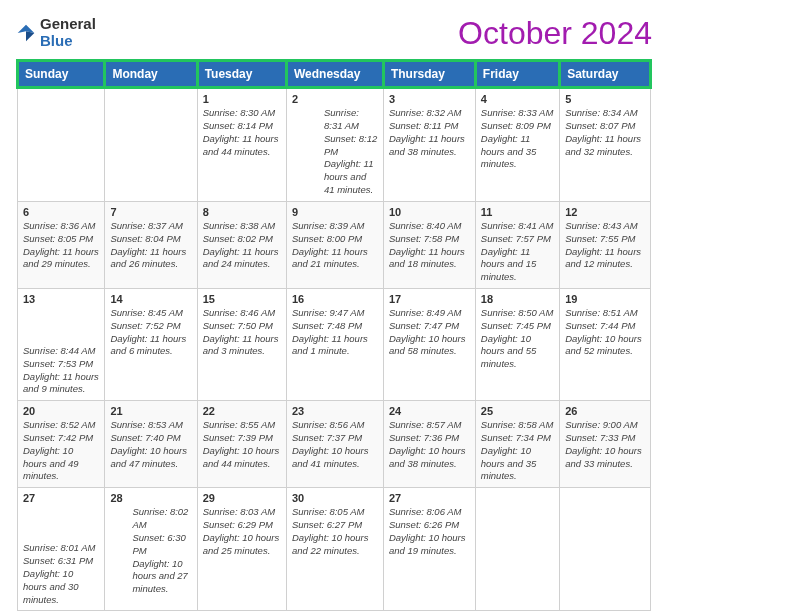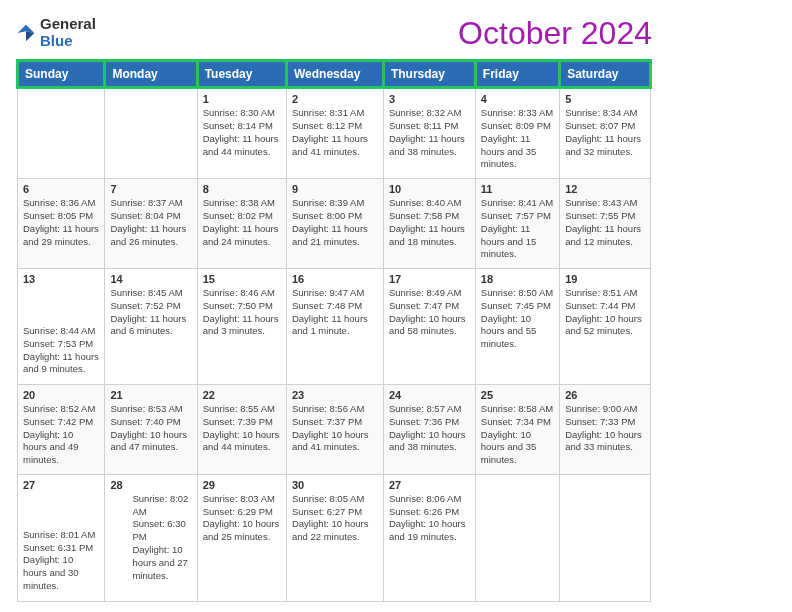--- a/index.html
+++ b/index.html
@@ -91,20 +91,21 @@
       font-size: 11px;
       font-weight: bold;
       color: #333;
       display: block;
       margin-bottom: 2px;
     }
     .day-info {
       font-size: 9.5px;
       color: #444;
       line-height: 1.35;
+      font-style: italic;
     }
     .empty-cell {
       background: #fff !important;
     }
   </style>
 </head>
 <body>
 
 <div class="page">
   <div class="header">
@@ -140,21 +141,21 @@
           <td class="empty-cell"></td>
           <td class="empty-cell"></td>
           <td>
             <span class="day-num">1</span>
             <div class="day-info" style="white-space: pre-line;">Sunrise: 8:30 AM
 Sunset: 8:14 PM
 Daylight: 11 hours and 44 minutes.</div>
           </td>
           <td>
             <span class="day-num">2</span>
-            <div class="day-info" style="white-space: pre-line;">Sunrise: 8:31 AM
+            <div class="day-info" style="white-space: pre-line; margin-left: 32px;">Sunrise: 8:31 AM
 Sunset: 8:12 PM
 Daylight: 11 hours and 41 minutes.</div>
           </td>
           <td>
             <span class="day-num">3</span>
             <div class="day-info" style="white-space: pre-line;">Sunrise: 8:32 AM
 Sunset: 8:11 PM
 Daylight: 11 hours and 38 minutes.</div>
           </td>
           <td>

